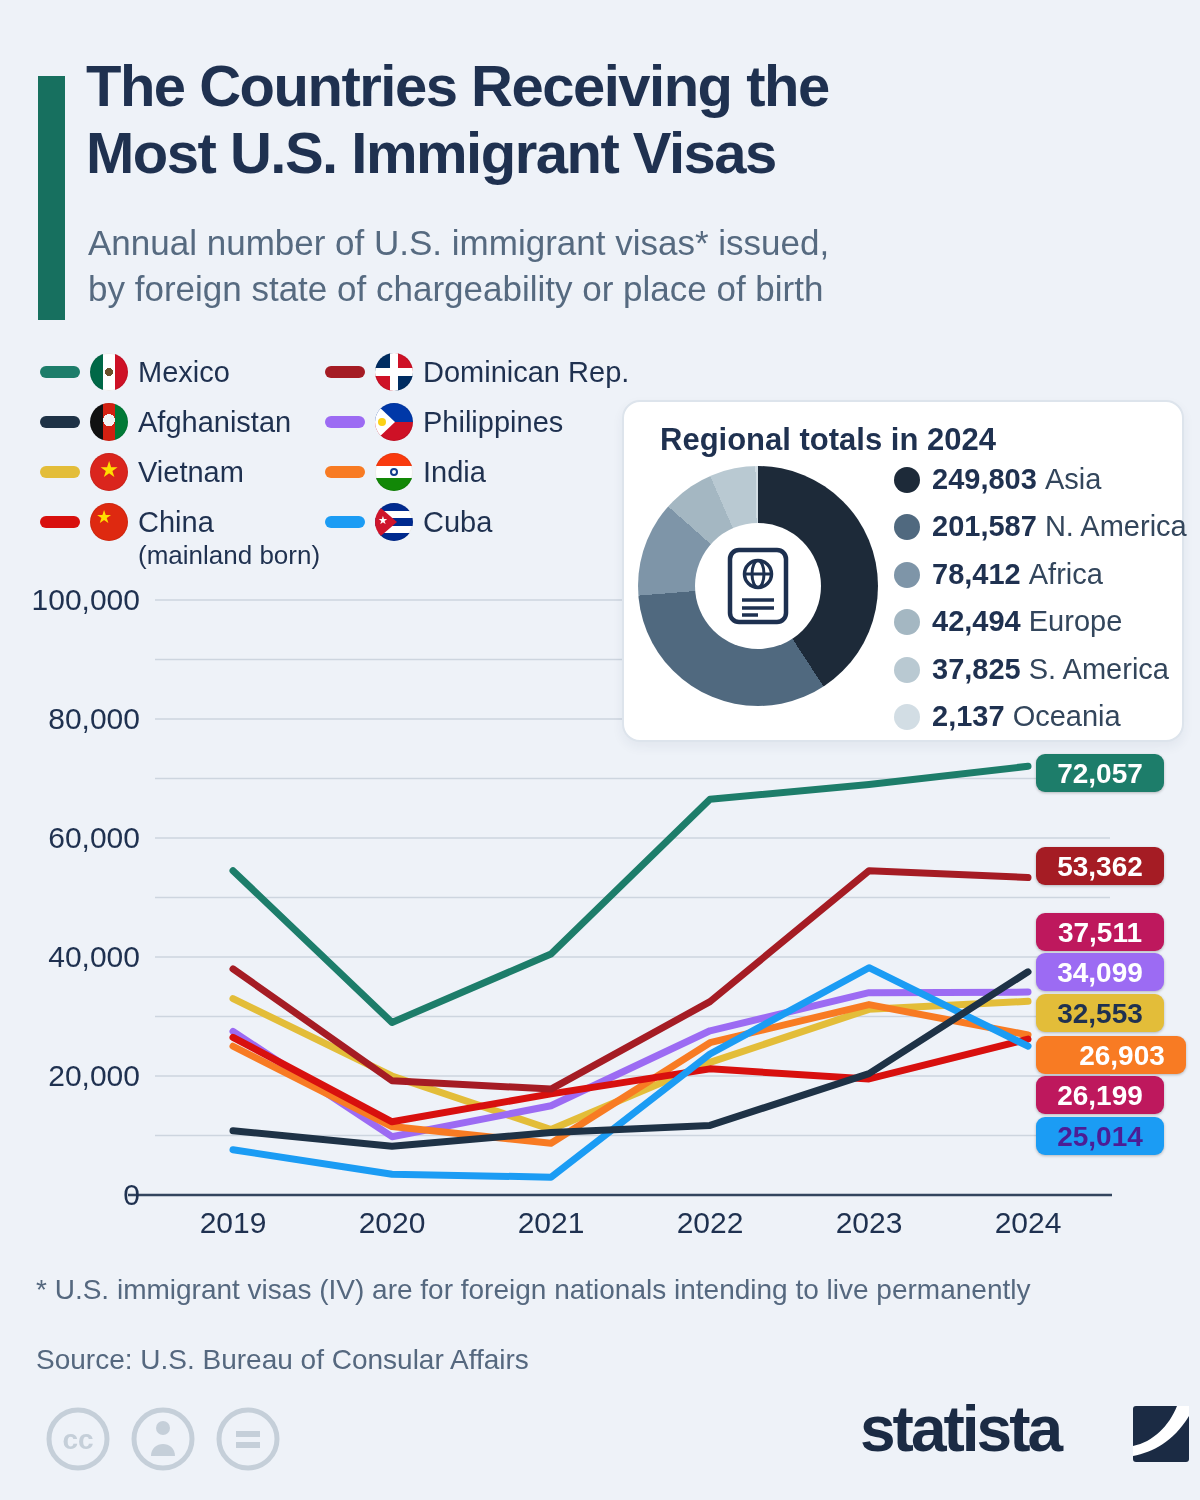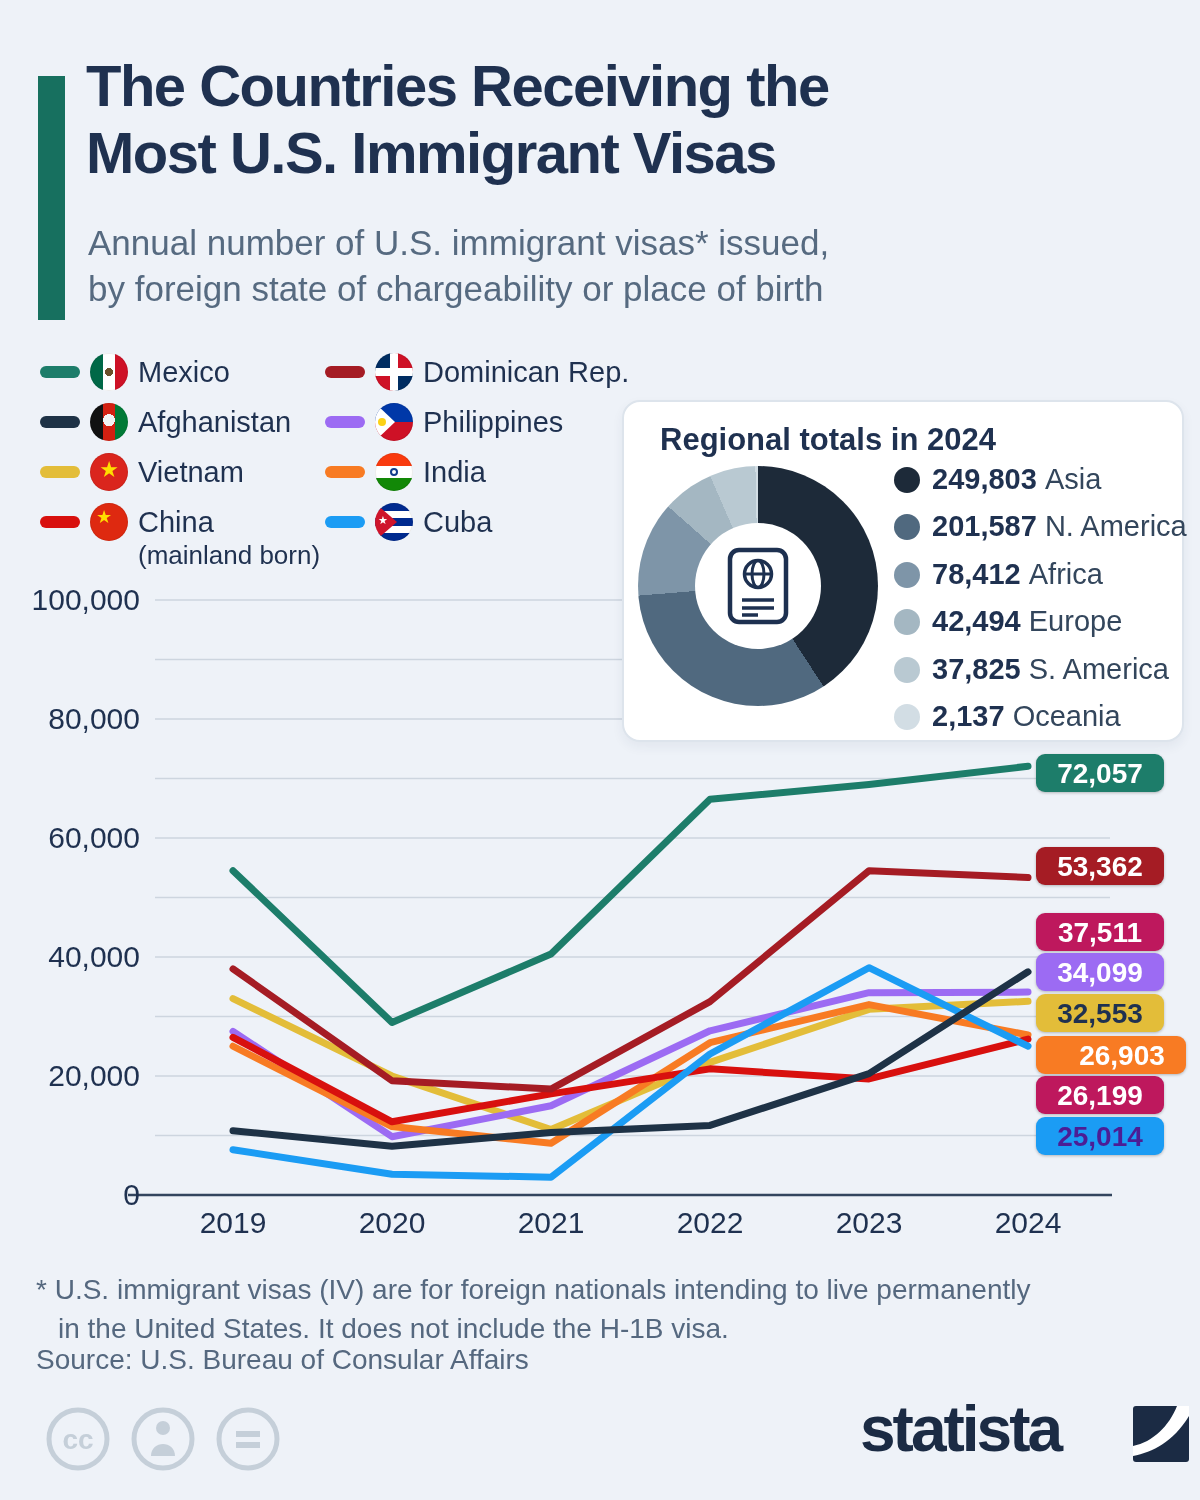--- a/index.html
+++ b/index.html
@@ -195,21 +195,20 @@
       <span class="dval"><b>37,825</b> <span class="dlab">S. America</span></span>
     </div>
     <div class="dl-row" style="top:298px;">
       <span class="ddot" style="background: rgb(210, 221, 228);"></span>
       <span class="dval"><b>2,137</b> <span class="dlab">Oceania</span></span>
     </div>
   </div>
 
   <div id="footnote" class="abs">
     <div>* U.S. immigrant visas (IV) are for foreign nationals intending to live permanently</div>
-    <div class="fn2">in the United States. It does not include the H-1B visa.</div>
   </div>
   <div id="source" class="abs">Source: U.S. Bureau of Consular Affairs</div>
 
   <svg class="cc-ic" style="left:45px;" viewBox="0 0 66 66">
     <circle cx="33" cy="33" r="29" fill="none" stroke="#c5cfd9" stroke-width="5"></circle>
     <text x="33" y="43" text-anchor="middle" font-size="28" font-weight="bold" fill="#c5cfd9" font-family="Liberation Sans, sans-serif">cc</text>
   </svg>
   <svg class="cc-ic" style="left:130px;" viewBox="0 0 66 66">
     <circle cx="33" cy="33" r="29" fill="none" stroke="#c5cfd9" stroke-width="5"></circle>
     <circle cx="33" cy="22" r="7" fill="#c5cfd9"></circle>

